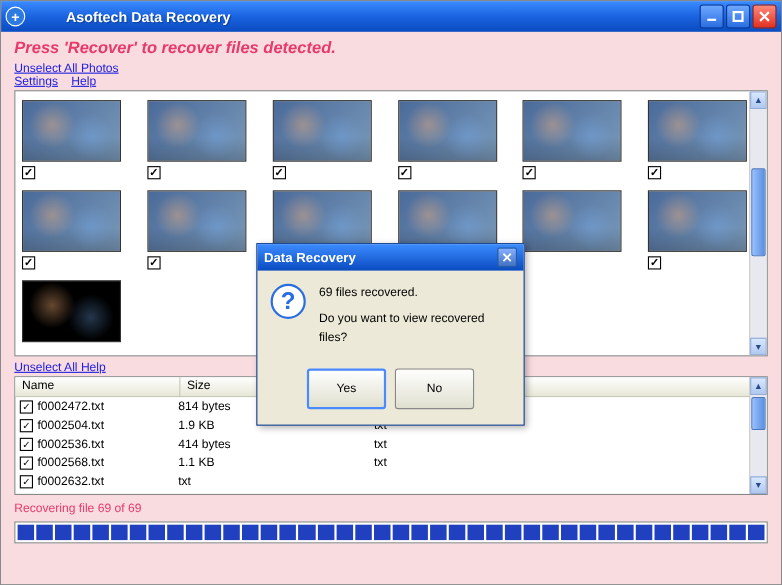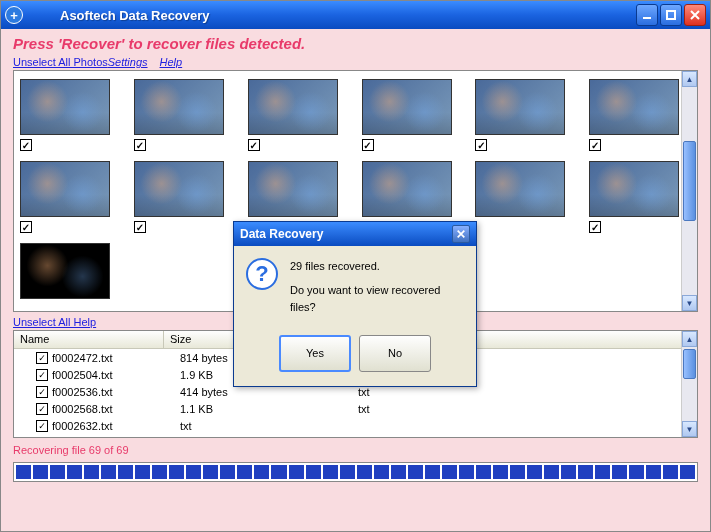--- a/index.html
+++ b/index.html
@@ -55,23 +55,23 @@
   height: calc(100% - 28px);
   padding: 6px 12px 10px 12px;
 }
 .instruction {
   color: #e83a6a;
   font-style: italic;
   font-size: 15px;
   font-weight: bold;
   margin-bottom: 4px;
 }
-.toprow { display: flex; justify-content: flex-start; margin-bottom: 2px; }
+.toprow { display: flex; justify-content: flex-start; margin-bottom: 2px; flex-direction: column; }
 .link { color: #2020e0; text-decoration: underline; cursor: pointer; font-size: 11px; }
-.right-links { display: flex; gap: 12px; font-style: italic; }
+.right-links { display: flex; gap: 12px; }
 
 .photos-panel {
   background: #fff;
   border: 1px solid #888;
   height: 242px;
   padding: 8px 6px;
   position: relative;
   overflow: hidden;
 }
 .photo-grid {
@@ -163,21 +163,20 @@
 }
 .col.name { width: 150px; }
 .col.size { width: 178px; }
 .col.ext { flex: 1; }
 .file-rows { }
 .file-row {
   display: flex;
   height: 17px;
   align-items: center;
   padding: 0 4px;
-  margin-left: 18px;
 }
 .file-row .fchk {
   width: 12px; height: 12px;
   border: 1px solid #000;
   background: #fff;
   display: flex;
   align-items: center;
   justify-content: center;
   font-size: 9px;
   margin-right: 4px;
@@ -467,21 +466,21 @@
     <span>Data Recovery</span>
     <div class="dlgclose">
       <svg viewBox="0 0 12 12" width="10" height="10">
           <path d="M2 2 L10 10 M10 2 L2 10" stroke="#fff" stroke-width="2"></path>
         </svg>
     </div>
   </div>
   <div class="dlg-body">
     <div class="qicon">?</div>
     <div class="dlg-text">
-      <div>29 files recovered.</div>
+      <div>69 files recovered.</div>
       <div style="height:6px"></div>
       <div>Do you want to view recovered files?</div>
     </div>
   </div>
   <div class="dlg-btns">
     <button class="default">Yes</button>
     <button>No</button>
   </div>
 </div>
 

